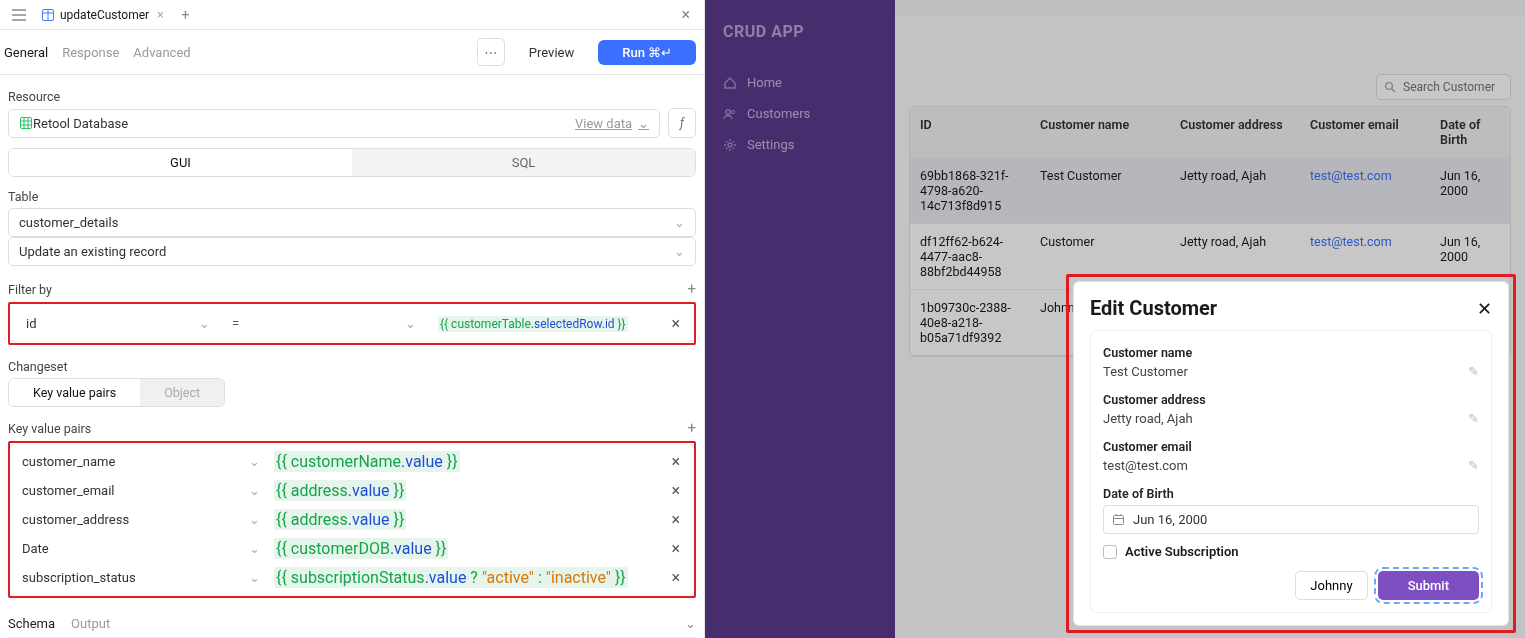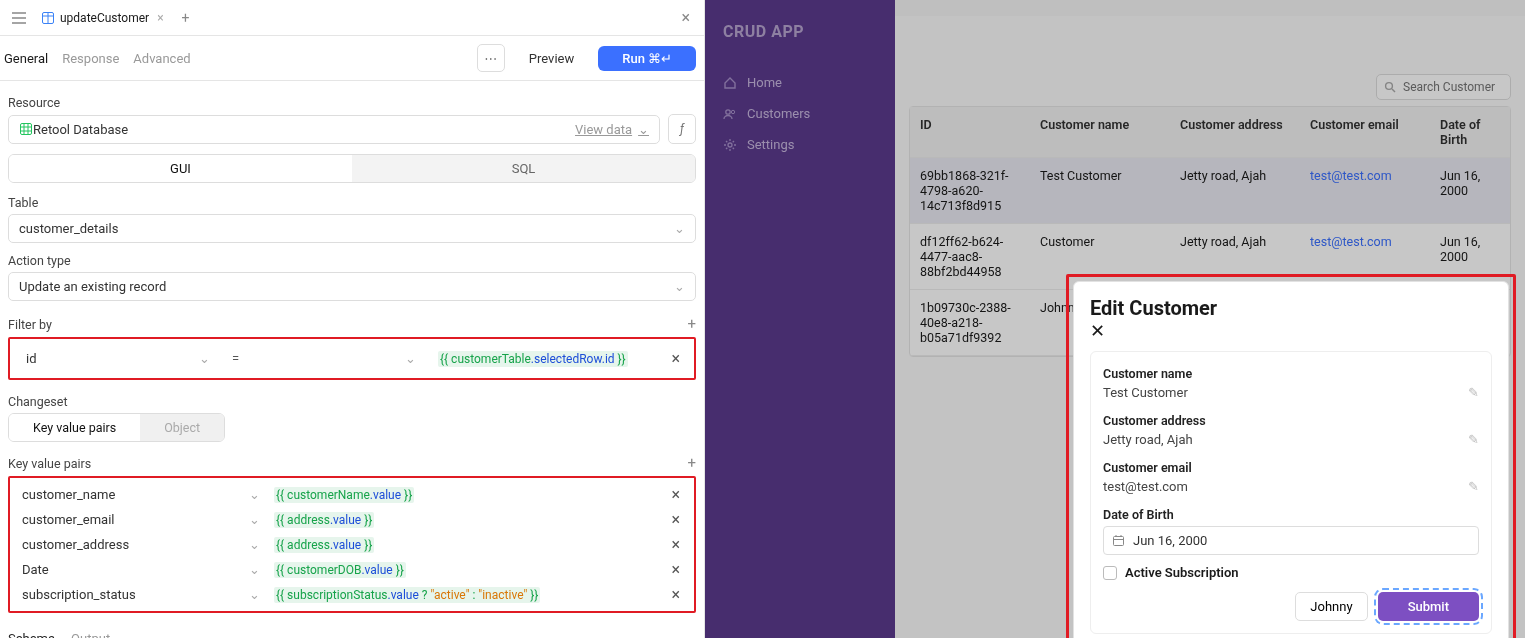--- a/index.html
+++ b/index.html
@@ -1,21 +1,21 @@
 <!DOCTYPE html>
 <html><head>
 <meta charset="utf-8">
 <style>
 * { margin: 0; padding: 0; box-sizing: border-box; font-family: -apple-system, BlinkMacSystemFont, "Segoe UI", Roboto, sans-serif; }
 body { width: 1525px; height: 638px; display: flex; background: #fff; overflow: hidden; font-size: 13px; color: #1a1a1a; }
 .left-pane { width: 705px; height: 638px; border-right: 1px solid #e5e5e5; display: flex; flex-direction: column; position: relative; }
 .right-pane { flex: 1; height: 638px; position: relative; background: #f5f5f5; }
 
 
-.lp-tabs { display: flex; align-items: center; padding: 0 8px; height: 36px; border-bottom: 1px solid #e5e5e5; gap: 4px; }
+.lp-tabs { display: flex; align-items: center; padding: 0 8px; height: 30px; border-bottom: 1px solid #e5e5e5; gap: 4px; }
 .lp-tabs .ham { cursor: pointer; color: #888; padding: 2px 4px; }
 .lp-tab { display: flex; align-items: center; gap: 6px; padding: 4px 8px; border-radius: 4px; font-size: 12px; }
 .lp-tab .table-icon { width: 12px; height: 12px; color: #3b82f6; }
 .lp-tab-x { color: #aaa; margin-left: 2px; cursor: pointer; }
 .lp-tabs .add-tab { color: #888; padding: 2px 6px; cursor: pointer; font-size: 14px; }
 .lp-tabs .close-panel { margin-left: auto; color: #888; cursor: pointer; font-size: 16px; padding: 2px 6px; }
 
 
 .lp-toolbar { display: flex; align-items: center; padding: 8px 8px 8px 4px; gap: 14px; border-bottom: 1px solid #e5e5e5; }
 .lp-toolbar .gtabs { display: flex; gap: 14px; font-size: 13px; }
@@ -54,21 +54,21 @@
 .filter-val { flex: 1; padding: 4px 8px; font-family: ui-monospace, Menlo, Consolas, monospace; font-size: 12px; background: #fff; border-radius: 4px; }
 .row-x { color: #555; cursor: pointer; font-size: 16px; padding: 0 6px; }
 
 .kv-toggle { display: inline-flex; border: 1px solid #ddd; border-radius: 6px; overflow: hidden; }
 .kv-toggle .opt { padding: 6px 24px; text-align: center; color: #666; cursor: pointer; font-size: 12.5px; }
 .kv-toggle .opt.active { background: #fff; color: #111; }
 .kv-toggle .opt.inactive { background: #f0f0f0; color: #aaa; }
 
 .kvs .kv-row { display: flex; align-items: center; gap: 6px; padding: 3px 4px; }
 .kvs .kv-key { flex: 0 0 246px; display: flex; align-items: center; padding: 2px 4px; color: #333; }
-.kvs .kv-val { flex: 1; padding: 2px 4px; font-family: ui-monospace, Menlo, Consolas, monospace; font-size: 12px; }
+.kvs .kv-val { flex: 1; padding: 2px 4px; font-family: ui-monospace, Menlo, Consolas, monospace; font-size: 16px; }
 
 .token-green { color: #16a34a; }
 .token-blue  { color: #1d4ed8; }
 .token-orange{ color: #d97706; }
 .hl { background: #e6f5ec; padding: 1px 2px; border-radius: 2px; }
 
 .schema-bar { display: flex; align-items: center; gap: 16px; border-bottom: 1px solid #eee; padding: 6px 0; font-size: 13px; color: #999; }
 .schema-bar .active { color: #222; }
 .schema-bar .chev-up { margin-left:auto; color:#888; cursor:pointer; }
 
@@ -88,21 +88,21 @@
 .table { position:absolute; left:14px; right:14px; top:90px; border:1px solid #e5e5e5; border-radius:4px; background:#fff; font-size:12.5px; }
 .table .thead, .table .trow { display:grid; grid-template-columns: 120px 140px 130px 130px 80px; }
 .table .thead { background:#f3f3f3; font-weight:600; color:#333; }
 .table .th, .table .td { padding:10px 10px; border-bottom:1px solid #eee; overflow:hidden; }
 .table .trow.selected { background:#eaeaf2; }
 .table .link { color:#3b70ff; }
 
 
 .modal-wrap { position:absolute; right:9px; top:274px; width:450px; border:3px solid #e01b24; border-radius:2px; padding:4px; background:transparent; }
 .modal { background:#fff; border:1px solid #e2e2e2; border-radius:6px; padding:14px 16px 12px; }
-.modal .mhead { display:flex; align-items:flex-start; justify-content:space-between; margin-bottom:10px;flex-direction:column; }
+.modal .mhead { display:flex; align-items:center; justify-content:space-between; margin-bottom:10px; }
 .modal .mtitle { font-size:20px; font-weight:700; }
 .modal .mclose { font-size:18px; cursor:pointer; }
 .modal .form { border:1px solid #eee; border-radius:6px; padding:8px 12px 12px; }
 .modal .flabel { font-size:12.5px; font-weight:600; margin-top:6px; color:#222; }
 .modal .fval { display:flex; align-items:center; padding:4px 0 6px; border-bottom:1px solid transparent; color:#444; font-size:13px; }
 .modal .fval .pencil { margin-left:auto; color:#bbb; cursor:pointer; }
 .date-input { display:flex; align-items:center; gap:8px; border:1px solid #ddd; border-radius:4px; padding:6px 8px; margin-top:4px; font-size:13px; color:#333; }
 .chk-row { display:flex; align-items:center; gap:8px; margin-top:10px; font-size:13px; }
 .chk { width:14px; height:14px; border:1px solid #bbb; border-radius:3px; }
 .modal .actions { display:flex; justify-content:flex-end; gap:10px; margin-top:12px; }
@@ -172,21 +172,20 @@
       <div class="mode active">GUI</div>
       <div class="mode inactive">SQL</div>
     </div>
 
     <div class="row-label" style="margin-top:12px">Table</div>
     <div class="full-select">
       <span>customer_details</span>
         <span class="chev">⌄</span>
     </div>
 
-    <div class="row-label" style="margin-top:10px">Action type</div>
     <div class="full-select">
       <span>Update an existing record</span>
         <span class="chev">⌄</span>
     </div>
 
     <div class="row-label" style="margin-top:14px">
       <span>Filter by</span>
       <span class="plus">+</span>
     </div>
     <div class="red-box top">

